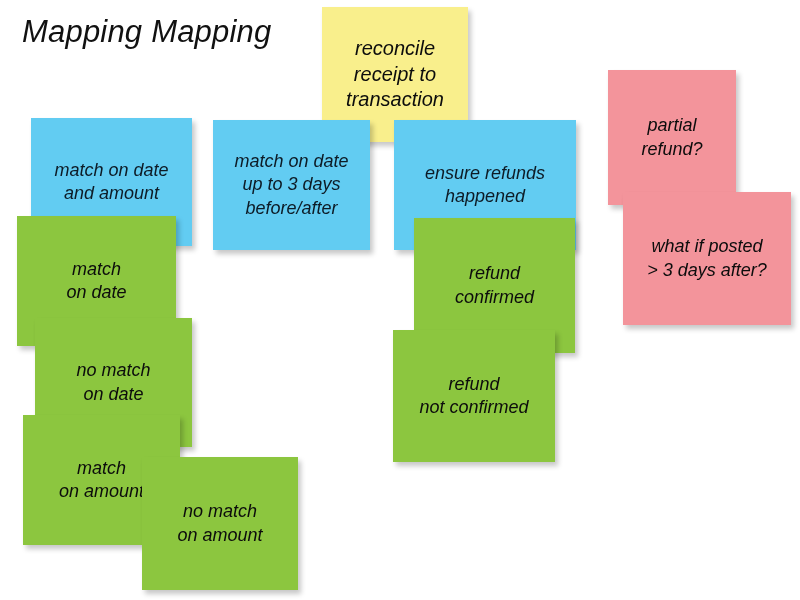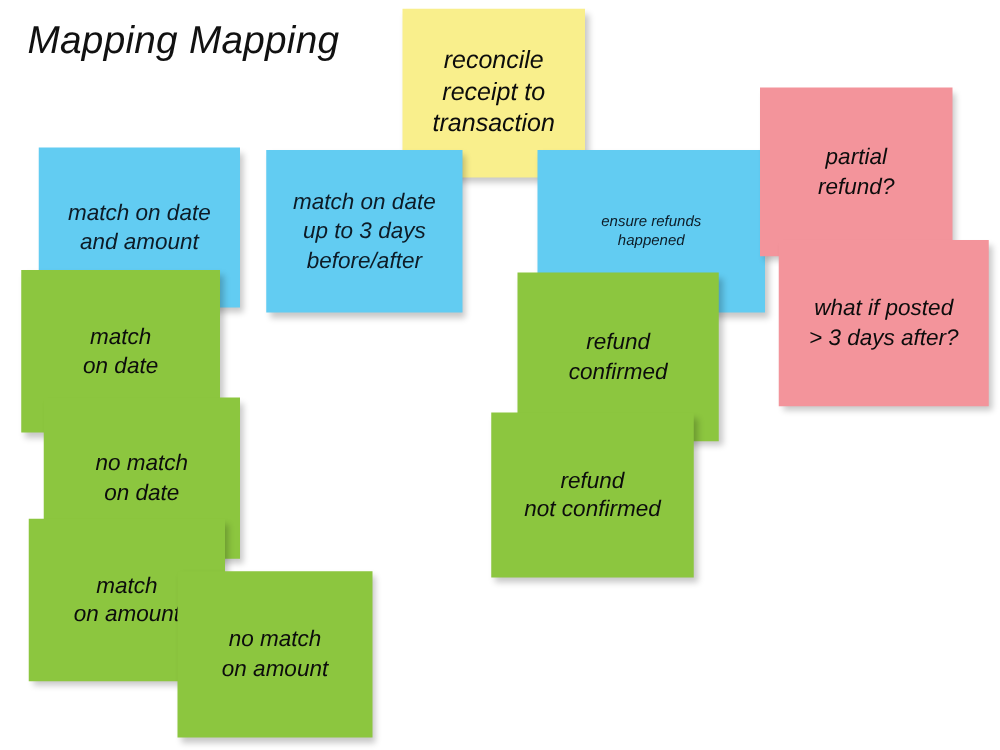--- a/index.html
+++ b/index.html
@@ -55,31 +55,31 @@
   <div class="page-title">Mapping Mapping</div>
 
 <div class="note note-yellow" style="left: 311px; top: 7px; width: 146px; height: 135px; z-index: 2; font-size: 20px; margin-left: 11px;">reconcile
 receipt to
 transaction</div>
     <div class="note note-blue" style="left: 31px; top: 118px; width: 161px; height: 128px; z-index: 3; font-size: 18px;">match on date
 and amount</div>
     <div class="note note-blue" style="left: 213px; top: 120px; width: 157px; height: 130px; z-index: 3; font-size: 18px;">match on date
 up to 3 days
 before/after</div>
-    <div class="note note-blue" style="left: 394px; top: 120px; width: 182px; height: 130px; z-index: 3; font-size: 12px; margin-left: 36px;">ensure refunds
+    <div class="note note-blue" style="left: 394px; top: 120px; width: 182px; height: 130px; z-index: 3; font-size: 18px;">ensure refunds
 happened</div>
     <div class="note note-green" style="left: 17px; top: 216px; width: 159px; height: 130px; z-index: 4; font-size: 18px;">match
 on date</div>
     <div class="note note-green" style="left: 35px; top: 318px; width: 157px; height: 129px; z-index: 5; font-size: 18px;">no match
 on date</div>
     <div class="note note-green" style="left: 23px; top: 415px; width: 157px; height: 130px; z-index: 6; font-size: 18px;">match
 on amount</div>
     <div class="note note-green" style="left: 142px; top: 457px; width: 156px; height: 133px; z-index: 7; font-size: 18px;">no match
 on amount</div>
     <div class="note note-green" style="left: 414px; top: 218px; width: 161px; height: 135px; z-index: 4; font-size: 18px;">refund
 confirmed</div>
     <div class="note note-green" style="left: 393px; top: 330px; width: 162px; height: 132px; z-index: 5; font-size: 18px;">refund
 not confirmed</div>
-    <div class="note note-pink" style="left: 608px; top: 70px; width: 154px; height: 135px; z-index: 3; font-size: 18px;">partial
+    <div class="note note-pink" style="left: 608px; top: 70px; width: 128px; height: 135px; z-index: 3; font-size: 18px;">partial
 refund?</div>
     <div class="note note-pink" style="left: 623px; top: 192px; width: 168px; height: 133px; z-index: 4; font-size: 18px;">what if posted
 &gt; 3 days after?</div>
   </div>
 
 </body></html>

